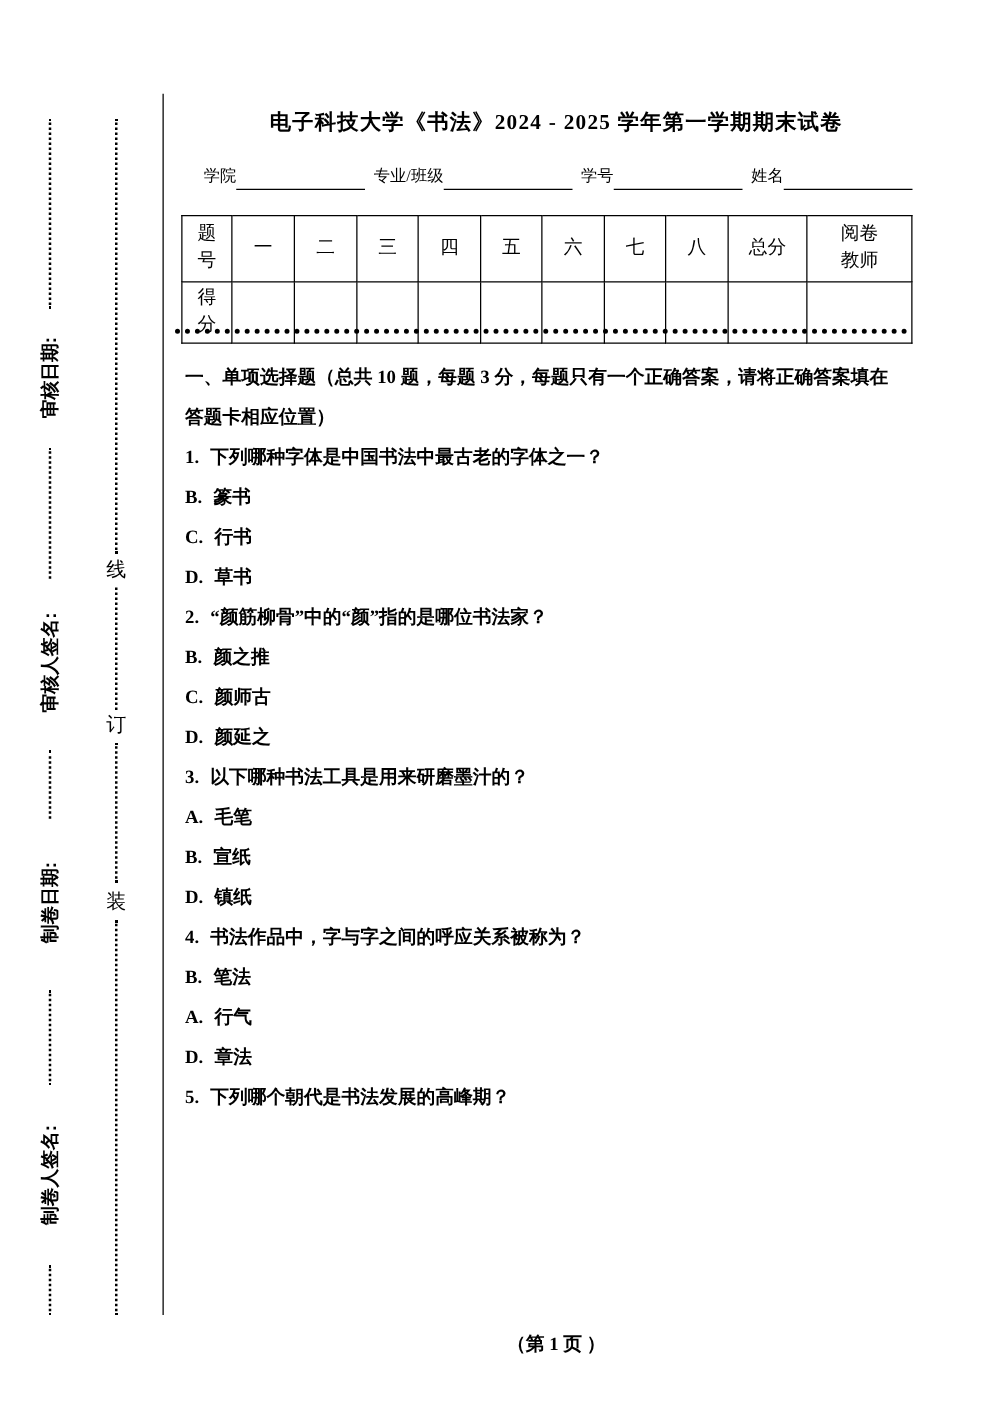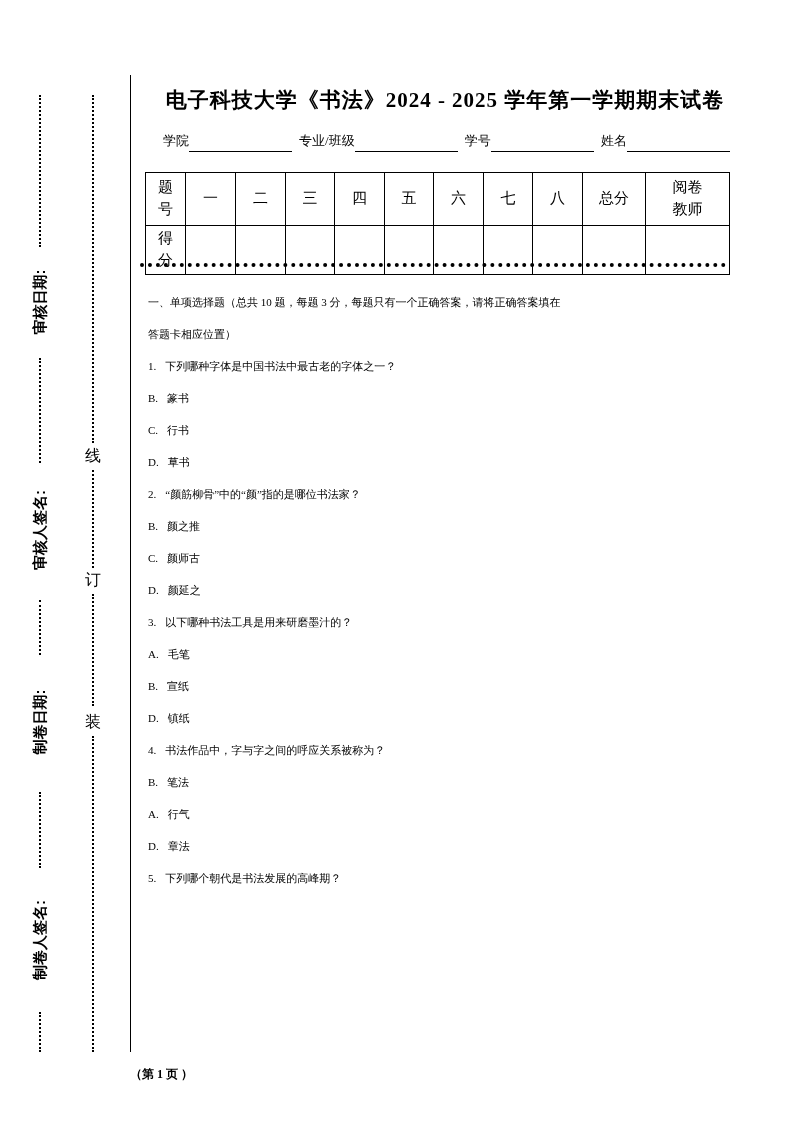--- a/index.html
+++ b/index.html
@@ -12,46 +12,46 @@
   .m-label {
     position:absolute; left:40px; white-space:nowrap; font-weight:700; font-size:15px;
     font-family:"Liberation Sans","DejaVu Sans",sans-serif;
     transform:translate(-50%,-50%) rotate(-90deg);
   }
   .b-char { position:absolute; left:93px; transform:translate(-50%,-50%); font-size:16px; }
   .vrule { position:absolute; left:130px; top:75px; height:977px; width:0; border-left:1.5px solid #000; }
 
   
   .title { position:absolute; top:86px; left:130px; width:630px; text-align:center;
-           font-size:21px; font-weight:700; letter-spacing:1px; }
+           font-size:17px; font-weight:700; letter-spacing:1px; }
   .fields { position:absolute; top:132px; left:163px; width:567px; display:flex;
             align-items:flex-end; font-size:13px; }
   .flabel { white-space:nowrap; padding-bottom:2px; }
   .fline  { flex:1; border-bottom:1px solid #000; height:1.25em; margin-right:7px; }
   .fline:last-child { margin-right:0; }
 
   
   .score { position:absolute; top:172px; left:145px; border-collapse:collapse; table-layout:fixed; width:584px; }
   .score td { border:1.2px solid #000; text-align:center; vertical-align:middle;
               font-size:15px; padding:2px 0; line-height:1.45; }
   .score tr.r1 td { height:48px; }
   .score tr.r2 td { height:32px; }
   .stack1 { width:17px; margin:0 auto; word-break:break-all; }
   .stack2 { width:34px; margin:0 auto; word-break:break-all; }
 
   
   .dotsep { position:absolute; top:263px; left:140px; width:586px; height:0; border-top:4.5px dotted #000; }
 
   
-  .content { position:absolute; top:286px; left:148px; width:585px; font-size:11px; }
+  .content { position:absolute; top:286px; left:148px; width:585px; font-size:15px;font-weight:bold; }
   .content p { margin:0; line-height:32px; white-space:nowrap; }
   .qnum, .okey { display:inline-block; margin-right:9px; }
 
-  .footer { position:absolute; top:1066px; left:130px; width:630px; text-align:left;
-            font-weight:700; font-size:12px; }
+  .footer { position:absolute; top:1066px; left:130px; width:630px; text-align:center;
+            font-weight:700; font-size:15px; }
 </style>
 </head>
 <body>
 
 <div class="page">
 
   <div class="dotseg" style="left:39px; top:95px;  height:152px;"></div>
   <div class="m-label" style="top:302px;">审核日期:</div>
   <div class="dotseg" style="left:39px; top:358px; height:105px;"></div>
   <div class="m-label" style="top:530px;">审核人签名:</div>

